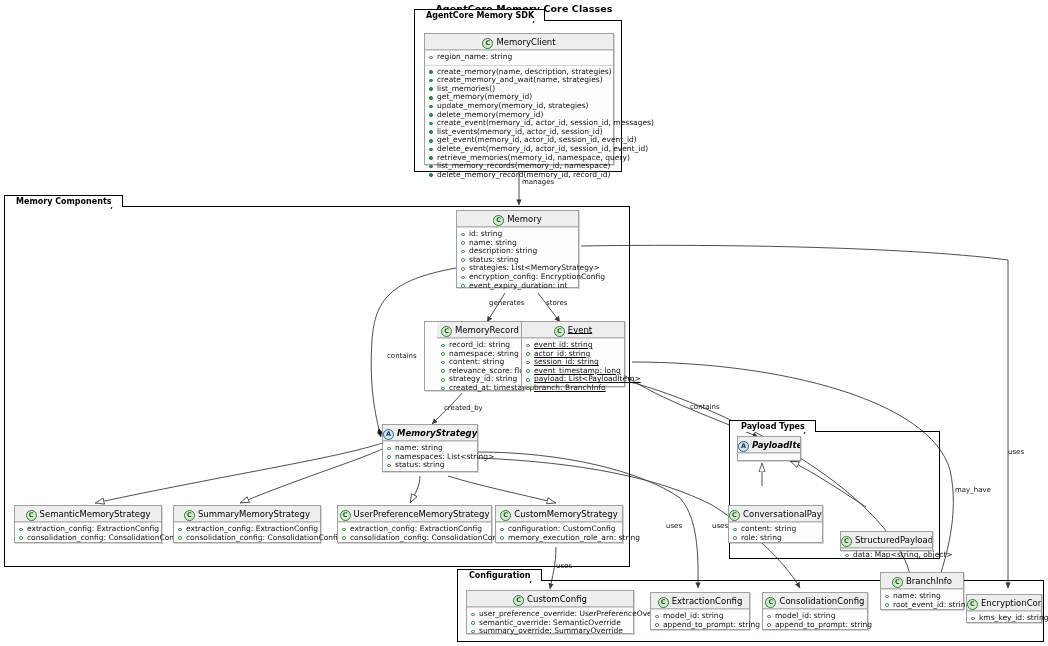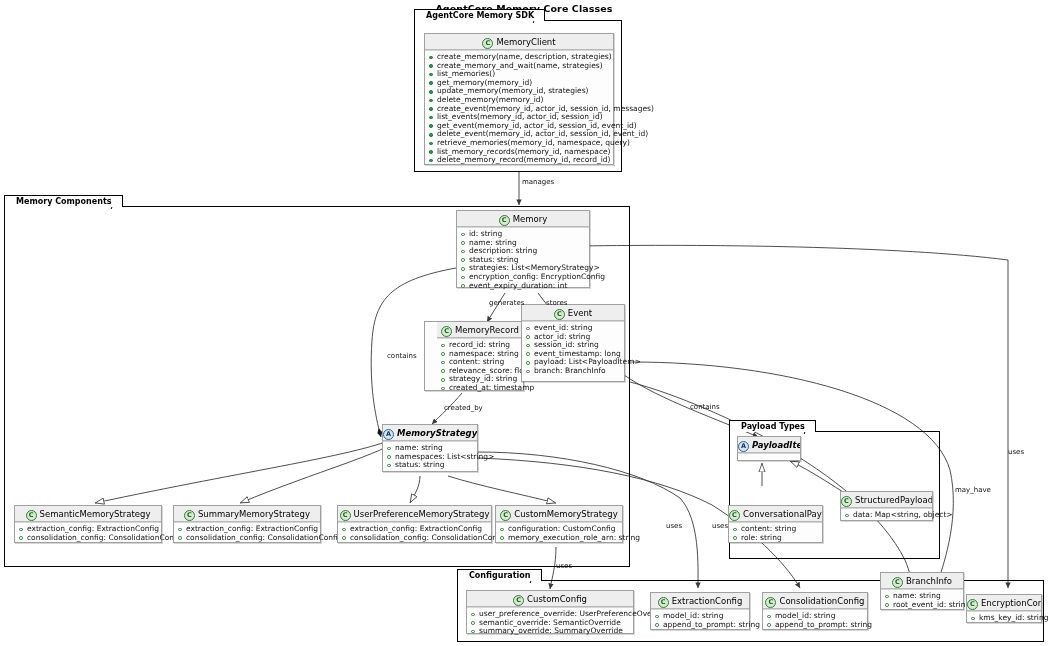--- a/index.html
+++ b/index.html
@@ -200,37 +200,40 @@
 
   <div class="pkg" style="left:457px;top:580px;width:587px;height:62px;">
     <div class="pkg-tab">Configuration</div>
   </div>
 
   <div class="cls" style="left:424px;top:33px;width:190px;height:132px;">
     <div class="cls-header">
       <span class="ico">C</span><span class="nm">MemoryClient</span>
     </div>
     <div class="cls-sec">
+      <div class="mem">region_name: string</div>
+    </div>
+    <div class="cls-sec">
       <div class="mem pub">create_memory(name, description, strategies)</div>
       <div class="mem pub">create_memory_and_wait(name, strategies)</div>
       <div class="mem pub">list_memories()</div>
       <div class="mem pub">get_memory(memory_id)</div>
       <div class="mem pub">update_memory(memory_id, strategies)</div>
       <div class="mem pub">delete_memory(memory_id)</div>
       <div class="mem pub">create_event(memory_id, actor_id, session_id, messages)</div>
       <div class="mem pub">list_events(memory_id, actor_id, session_id)</div>
       <div class="mem pub">get_event(memory_id, actor_id, session_id, event_id)</div>
       <div class="mem pub">delete_event(memory_id, actor_id, session_id, event_id)</div>
       <div class="mem pub">retrieve_memories(memory_id, namespace, query)</div>
       <div class="mem pub">list_memory_records(memory_id, namespace)</div>
       <div class="mem pub">delete_memory_record(memory_id, record_id)</div>
     </div>
   </div>
 
-  <div class="cls" style="left:456px;top:210px;width:134px;height:78px;">
+  <div class="cls" style="left:456px;top:210px;width:123px;height:78px;">
     <div class="cls-header">
       <span class="ico">C</span><span class="nm">Memory</span>
     </div>
     <div class="cls-sec">
       <div class="mem">id: string</div>
       <div class="mem">name: string</div>
       <div class="mem">description: string</div>
       <div class="mem">status: string</div>
       <div class="mem">strategies: List&lt;MemoryStrategy&gt;</div>
       <div class="mem">encryption_config: EncryptionConfig</div>
@@ -245,21 +248,21 @@
     <div class="cls-sec">
       <div class="mem">record_id: string</div>
       <div class="mem">namespace: string</div>
       <div class="mem">content: string</div>
       <div class="mem">relevance_score: float</div>
       <div class="mem">strategy_id: string</div>
       <div class="mem">created_at: timestamp</div>
     </div>
   </div>
 
-  <div class="cls" style="left:521px;top:304px;width:104px;height:78px;">
+  <div class="cls" style="left:521px;top:321px;width:104px;height:66px;text-decoration:underline;">
     <div class="cls-header">
       <span class="ico">C</span><span class="nm">Event</span>
     </div>
     <div class="cls-sec">
       <div class="mem">event_id: string</div>
       <div class="mem">actor_id: string</div>
       <div class="mem">session_id: string</div>
       <div class="mem">event_timestamp: long</div>
       <div class="mem">payload: List&lt;PayloadItem&gt;</div>
       <div class="mem">branch: BranchInfo</div>
@@ -327,21 +330,21 @@
   <div class="cls" style="left:728px;top:505px;width:95px;height:38px;">
     <div class="cls-header">
       <span class="ico">C</span><span class="nm">ConversationalPayload</span>
     </div>
     <div class="cls-sec">
       <div class="mem">content: string</div>
       <div class="mem">role: string</div>
     </div>
   </div>
 
-  <div class="cls" style="left:840px;top:491px;width:93px;height:30px;">
+  <div class="cls" style="left:840px;top:531px;width:93px;height:20px;">
     <div class="cls-header">
       <span class="ico">C</span><span class="nm">StructuredPayload</span>
     </div>
     <div class="cls-sec">
       <div class="mem">data: Map&lt;string, object&gt;</div>
     </div>
   </div>
 
   <div class="cls" style="left:466px;top:590px;width:168px;height:44px;">
     <div class="cls-header">

